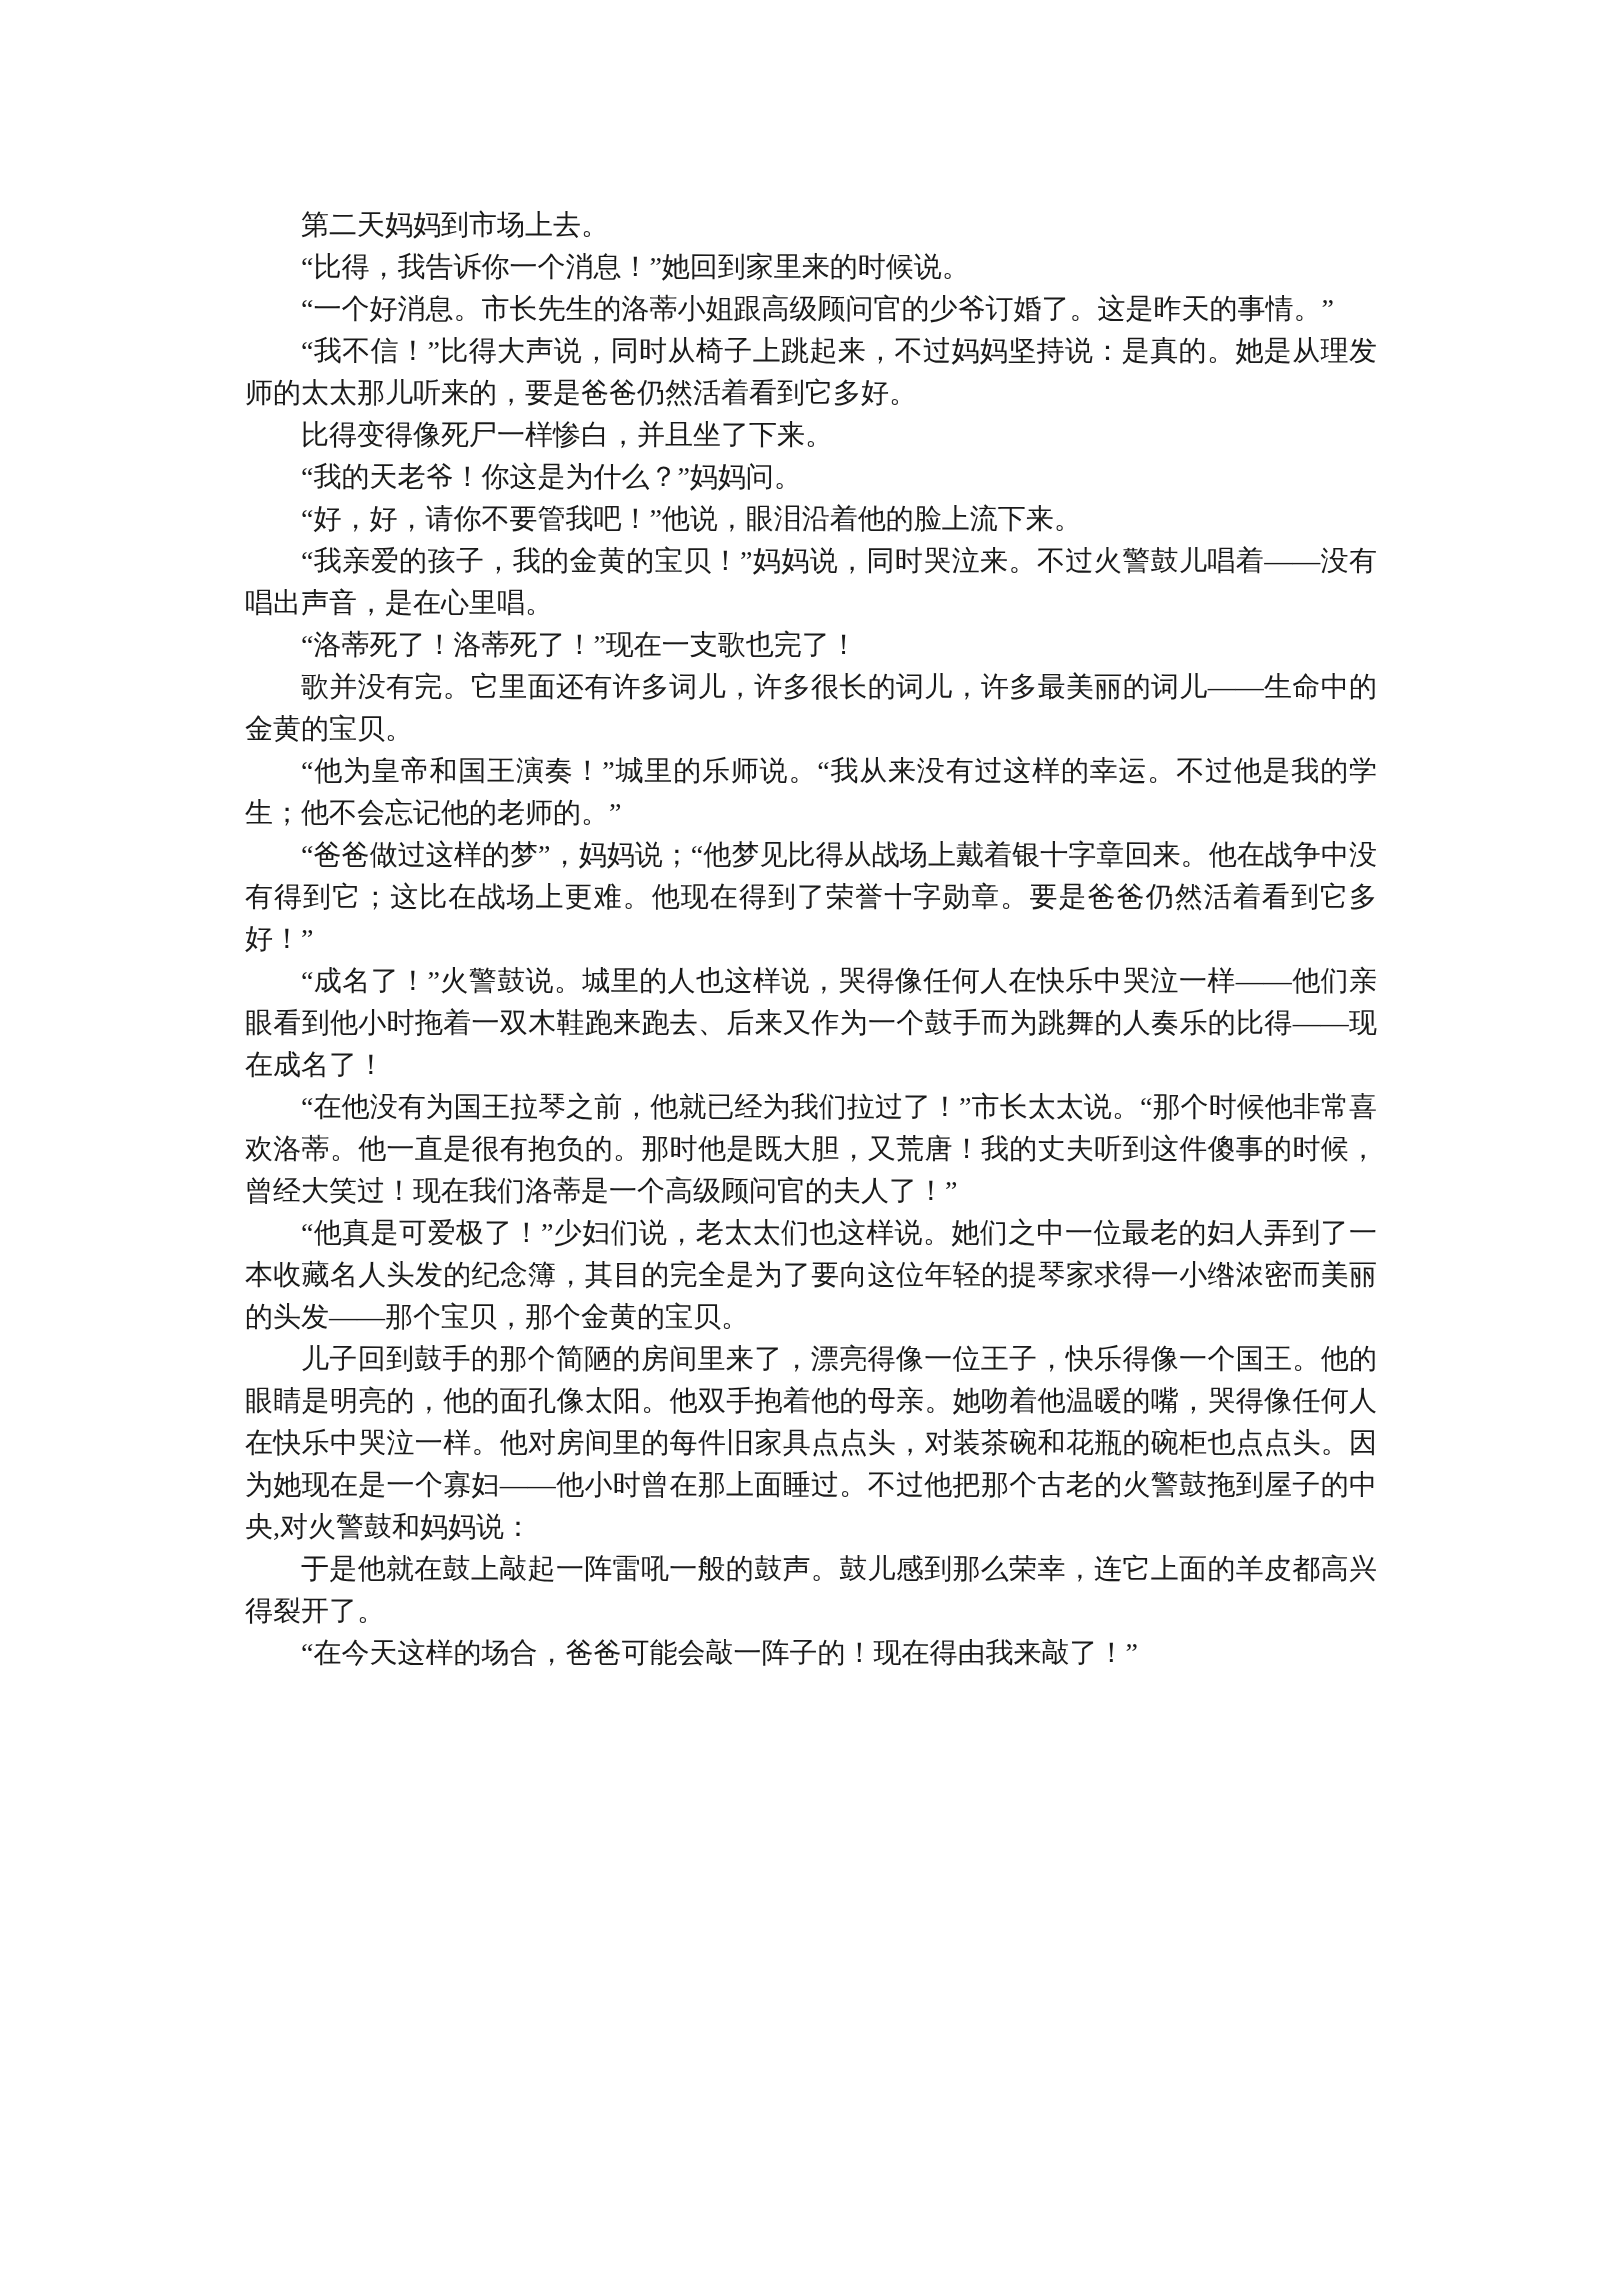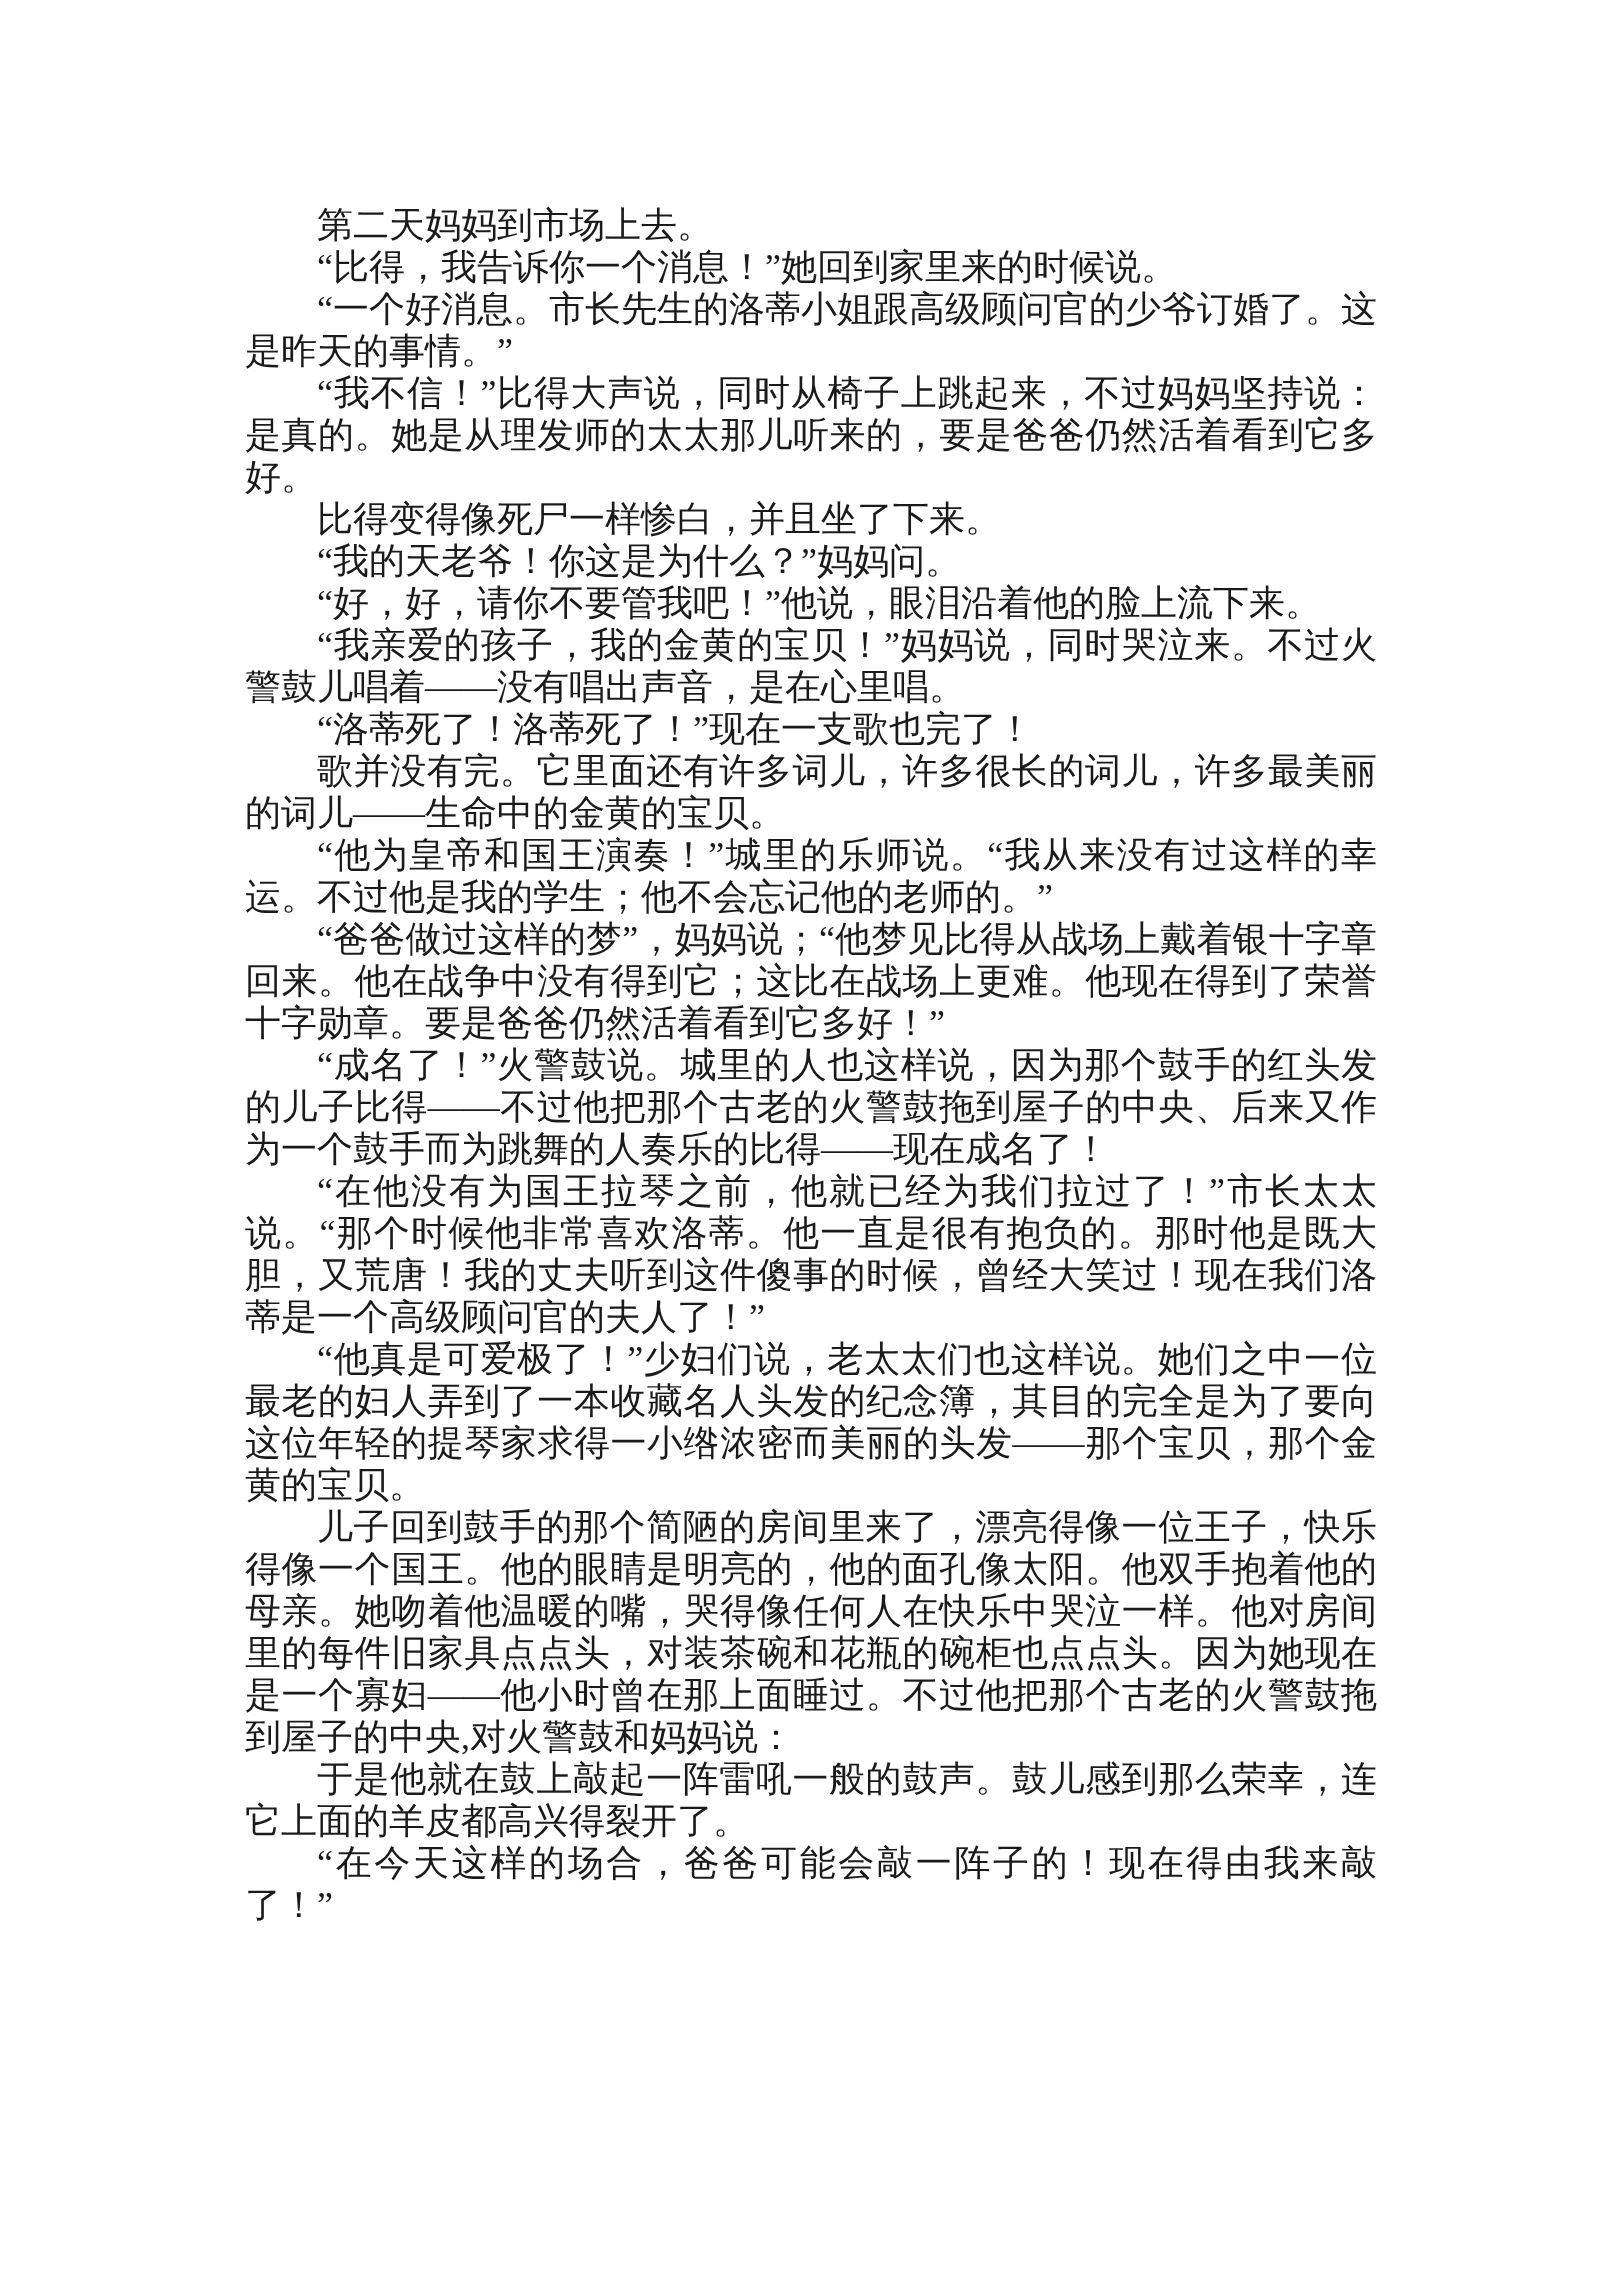--- a/index.html
+++ b/index.html
@@ -14,21 +14,21 @@
     background: #ffffff;
     overflow: hidden;
     font-family: "Liberation Serif", "DejaVu Serif", serif;
   }
   .text-block {
     position: absolute;
     left: 245px;
     top: 204px;
     width: 1132px;
     color: #1a1a1a;
-    font-size: 36px;
+    font-size: 28px;
     line-height: 42px;
     text-align: justify;
   }
   .text-block p {
     margin: 0;
     padding: 0;
     text-indent: 2em;
     word-break: break-all;
   }
 </style>
@@ -42,21 +42,21 @@
       <p>“一个好消息。市长先生的洛蒂小姐跟高级顾问官的少爷订婚了。这是昨天的事情。”</p>
       <p>“我不信！”比得大声说，同时从椅子上跳起来，不过妈妈坚持说：是真的。她是从理发师的太太那儿听来的，要是爸爸仍然活着看到它多好。</p>
       <p>比得变得像死尸一样惨白，并且坐了下来。</p>
       <p>“我的天老爷！你这是为什么？”妈妈问。</p>
       <p>“好，好，请你不要管我吧！”他说，眼泪沿着他的脸上流下来。</p>
       <p>“我亲爱的孩子，我的金黄的宝贝！”妈妈说，同时哭泣来。不过火警鼓儿唱着——没有唱出声音，是在心里唱。</p>
       <p>“洛蒂死了！洛蒂死了！”现在一支歌也完了！</p>
       <p>歌并没有完。它里面还有许多词儿，许多很长的词儿，许多最美丽的词儿——生命中的金黄的宝贝。</p>
       <p>“他为皇帝和国王演奏！”城里的乐师说。“我从来没有过这样的幸运。不过他是我的学生；他不会忘记他的老师的。”</p>
       <p>“爸爸做过这样的梦”，妈妈说；“他梦见比得从战场上戴着银十字章回来。他在战争中没有得到它；这比在战场上更难。他现在得到了荣誉十字勋章。要是爸爸仍然活着看到它多好！”</p>
-      <p>“成名了！”火警鼓说。城里的人也这样说，因为那个鼓手的红头发的儿子比得——不过他把那个古老的火警鼓拖到屋子的中央、后来又作为一个鼓手而为跳舞的人奏乐的比得——现在成名了！</p>
+      <p>“成名了！”火警鼓说。城里的人也这样说，哭得像任何人在快乐中哭泣一样——他们亲眼看到他小时拖着一双木鞋跑来跑去、后来又作为一个鼓手而为跳舞的人奏乐的比得——现在成名了！</p>
       <p>“在他没有为国王拉琴之前，他就已经为我们拉过了！”市长太太说。“那个时候他非常喜欢洛蒂。他一直是很有抱负的。那时他是既大胆，又荒唐！我的丈夫听到这件傻事的时候，曾经大笑过！现在我们洛蒂是一个高级顾问官的夫人了！”</p>
       <p>“他真是可爱极了！”少妇们说，老太太们也这样说。她们之中一位最老的妇人弄到了一本收藏名人头发的纪念簿，其目的完全是为了要向这位年轻的提琴家求得一小绺浓密而美丽的头发——那个宝贝，那个金黄的宝贝。</p>
       <p>儿子回到鼓手的那个简陋的房间里来了，漂亮得像一位王子，快乐得像一个国王。他的眼睛是明亮的，他的面孔像太阳。他双手抱着他的母亲。她吻着他温暖的嘴，哭得像任何人在快乐中哭泣一样。他对房间里的每件旧家具点点头，对装茶碗和花瓶的碗柜也点点头。因为她现在是一个寡妇——他小时曾在那上面睡过。不过他把那个古老的火警鼓拖到屋子的中央,对火警鼓和妈妈说：</p>
       <p>于是他就在鼓上敲起一阵雷吼一般的鼓声。鼓儿感到那么荣幸，连它上面的羊皮都高兴得裂开了。</p>
       <p>“在今天这样的场合，爸爸可能会敲一阵子的！现在得由我来敲了！”</p>
     </div>
 </div>
 
 
 </body></html>

